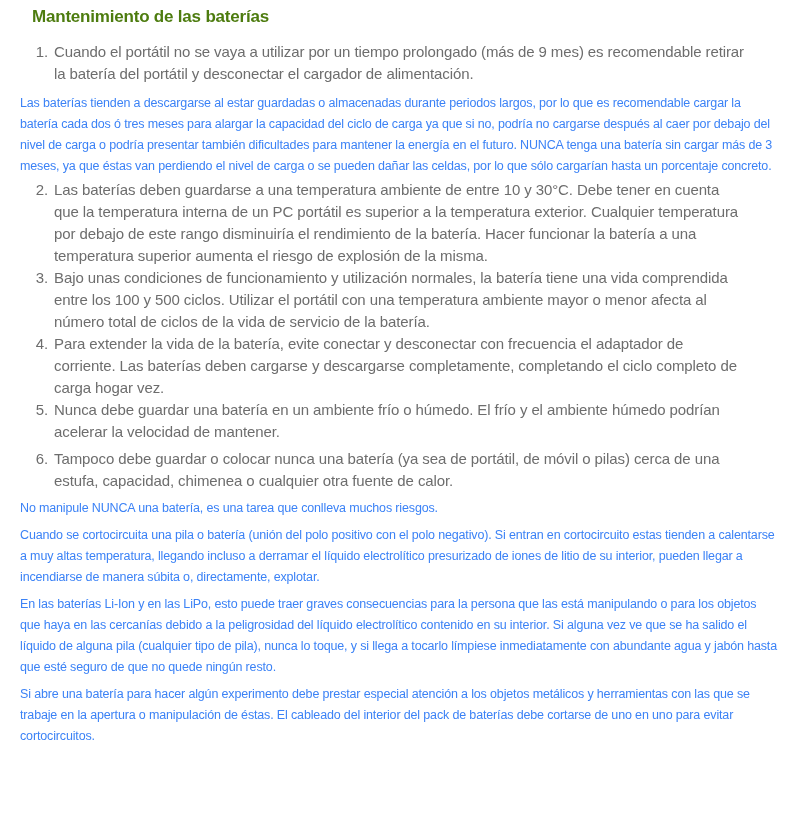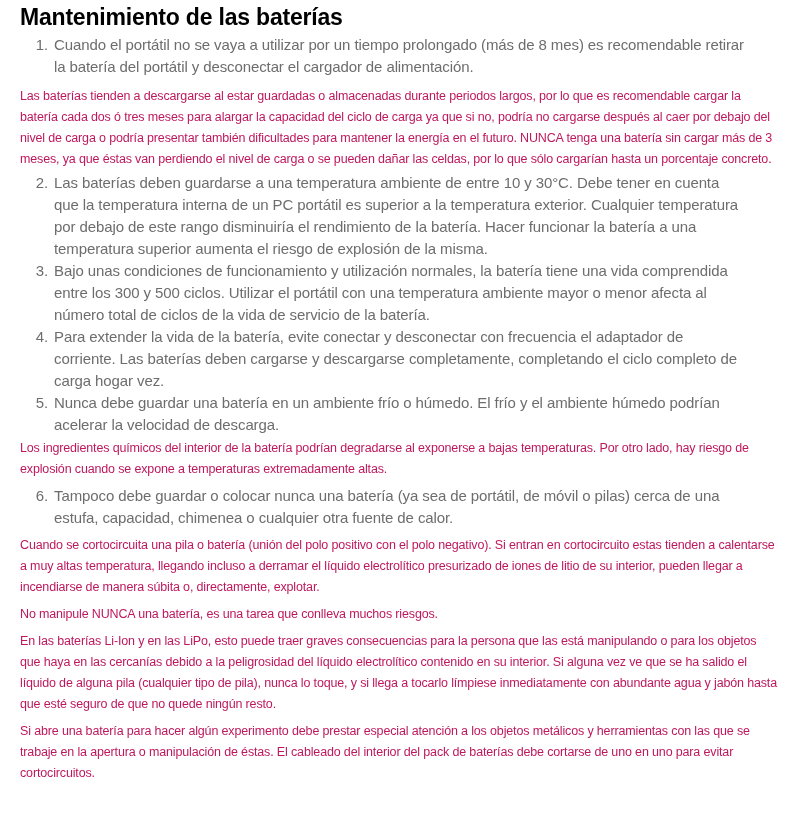--- a/index.html
+++ b/index.html
@@ -14,25 +14,25 @@
     font-family: "Liberation Sans", "DejaVu Sans", sans-serif;
     color: #6d6d6d;
     box-sizing: border-box;
   }
   .doc {
     box-sizing: border-box;
     width: 800px;
     padding: 0 22px 0 20px;
   }
   .heading {
-    font-size: 23px;
+    font-size: 17px;
     line-height: 24px;
     font-weight: 700;
-    color: #000000;
-    margin: 0;
+    color: #4d7c0f;
+    margin: 12px;
     letter-spacing: -0.2px;
   }
   .heading.first {
     margin-top: 5px;
   }
   .heading.prec {
     margin-top: 6px;
   }
   .olist {
     margin: 5px 0 0 0;
@@ -52,74 +52,73 @@
     padding-right: 6px;
     box-sizing: border-box;
   }
   .oitem .txt {
     flex: 1 1 auto;
   }
   .note {
     font-size: 12.5px;
     line-height: 21px;
     letter-spacing: -0.15px;
-    color: #be185d;
+    color: #3b82f6;
     margin: 6px 0 0 0;
   }
   .note.tight {
     margin-top: 2px;
   }
 </style>
 </head>
 <body>
 
 <div class="doc">
 
   <h1 class="heading first">Mantenimiento de las baterías</h1>
 
   <ol class="olist">
     <li class="oitem">
       <span class="num">1.</span>
-      <span class="txt">Cuando el portátil no se vaya a utilizar por un tiempo prolongado (más de 8 mes) es recomendable retirar la batería del portátil y desconectar el cargador de alimentación.</span>
+      <span class="txt">Cuando el portátil no se vaya a utilizar por un tiempo prolongado (más de 9 mes) es recomendable retirar la batería del portátil y desconectar el cargador de alimentación.</span>
     </li>
   </ol>
 
   <p class="note" style="margin-top:8px;">Las baterías tienden a descargarse al estar guardadas o almacenadas durante periodos largos, por lo que es recomendable cargar la batería cada dos ó tres meses para alargar la capacidad del ciclo de carga ya que si no, podría no cargarse después al caer por debajo del nivel de carga o podría presentar también dificultades para mantener la energía en el futuro. NUNCA tenga una batería sin cargar más de 3 meses, ya que éstas van perdiendo el nivel de carga o se pueden dañar las celdas, por lo que sólo cargarían hasta un porcentaje concreto.</p>
 
   <ol class="olist" style="margin-top:2px;">
     <li class="oitem">
       <span class="num">2.</span>
       <span class="txt">Las baterías deben guardarse a una temperatura ambiente de entre 10 y 30°C. Debe tener en cuenta que la temperatura interna de un PC portátil es superior a la temperatura exterior. Cualquier temperatura por debajo de este rango disminuiría el rendimiento de la batería. Hacer funcionar la batería a una temperatura superior aumenta el riesgo de explosión de la misma.</span>
     </li>
     <li class="oitem">
       <span class="num">3.</span>
-      <span class="txt">Bajo unas condiciones de funcionamiento y utilización normales, la batería tiene una vida comprendida entre los 300 y 500 ciclos. Utilizar el portátil con una temperatura ambiente mayor o menor afecta al número total de ciclos de la vida de servicio de la batería.</span>
+      <span class="txt">Bajo unas condiciones de funcionamiento y utilización normales, la batería tiene una vida comprendida entre los 100 y 500 ciclos. Utilizar el portátil con una temperatura ambiente mayor o menor afecta al número total de ciclos de la vida de servicio de la batería.</span>
     </li>
     <li class="oitem">
       <span class="num">4.</span>
       <span class="txt">Para extender la vida de la batería, evite conectar y desconectar con frecuencia el adaptador de corriente. Las baterías deben cargarse y descargarse completamente, completando el ciclo completo de carga hogar vez.</span>
     </li>
     <li class="oitem">
       <span class="num">5.</span>
-      <span class="txt">Nunca debe guardar una batería en un ambiente frío o húmedo. El frío y el ambiente húmedo podrían acelerar la velocidad de descarga.</span>
+      <span class="txt">Nunca debe guardar una batería en un ambiente frío o húmedo. El frío y el ambiente húmedo podrían acelerar la velocidad de mantener.</span>
     </li>
   </ol>
 
-  <p class="note tight">Los ingredientes químicos del interior de la batería podrían degradarse al exponerse a bajas temperaturas. Por otro lado, hay riesgo de explosión cuando se expone a temperaturas extremadamente altas.</p>
 
   <ol class="olist">
     <li class="oitem">
       <span class="num">6.</span>
       <span class="txt">Tampoco debe guardar o colocar nunca una batería (ya sea de portátil, de móvil o pilas) cerca de una estufa, capacidad, chimenea o cualquier otra fuente de calor.</span>
     </li>
   </ol>
 
 
 
+  <p class="note">No manipule NUNCA una batería, es una tarea que conlleva muchos riesgos.</p>
+
   <p class="note">Cuando se cortocircuita una pila o batería (unión del polo positivo con el polo negativo). Si entran en cortocircuito estas tienden a calentarse a muy altas temperatura, llegando incluso a derramar el líquido electrolítico presurizado de iones de litio de su interior, pueden llegar a incendiarse de manera súbita o, directamente, explotar.</p>
-
-  <p class="note">No manipule NUNCA una batería, es una tarea que conlleva muchos riesgos.</p>
 
   <p class="note">En las baterías Li-Ion y en las LiPo, esto puede traer graves consecuencias para la persona que las está manipulando o para los objetos que haya en las cercanías debido a la peligrosidad del líquido electrolítico contenido en su interior. Si alguna vez ve que se ha salido el líquido de alguna pila (cualquier tipo de pila), nunca lo toque, y si llega a tocarlo límpiese inmediatamente con abundante agua y jabón hasta que esté seguro de que no quede ningún resto.</p>
 
   <p class="note">Si abre una batería para hacer algún experimento debe prestar especial atención a los objetos metálicos y herramientas con las que se trabaje en la apertura o manipulación de éstas. El cableado del interior del pack de baterías debe cortarse de uno en uno para evitar cortocircuitos.</p>
 
 </div>
 
 </body></html>

